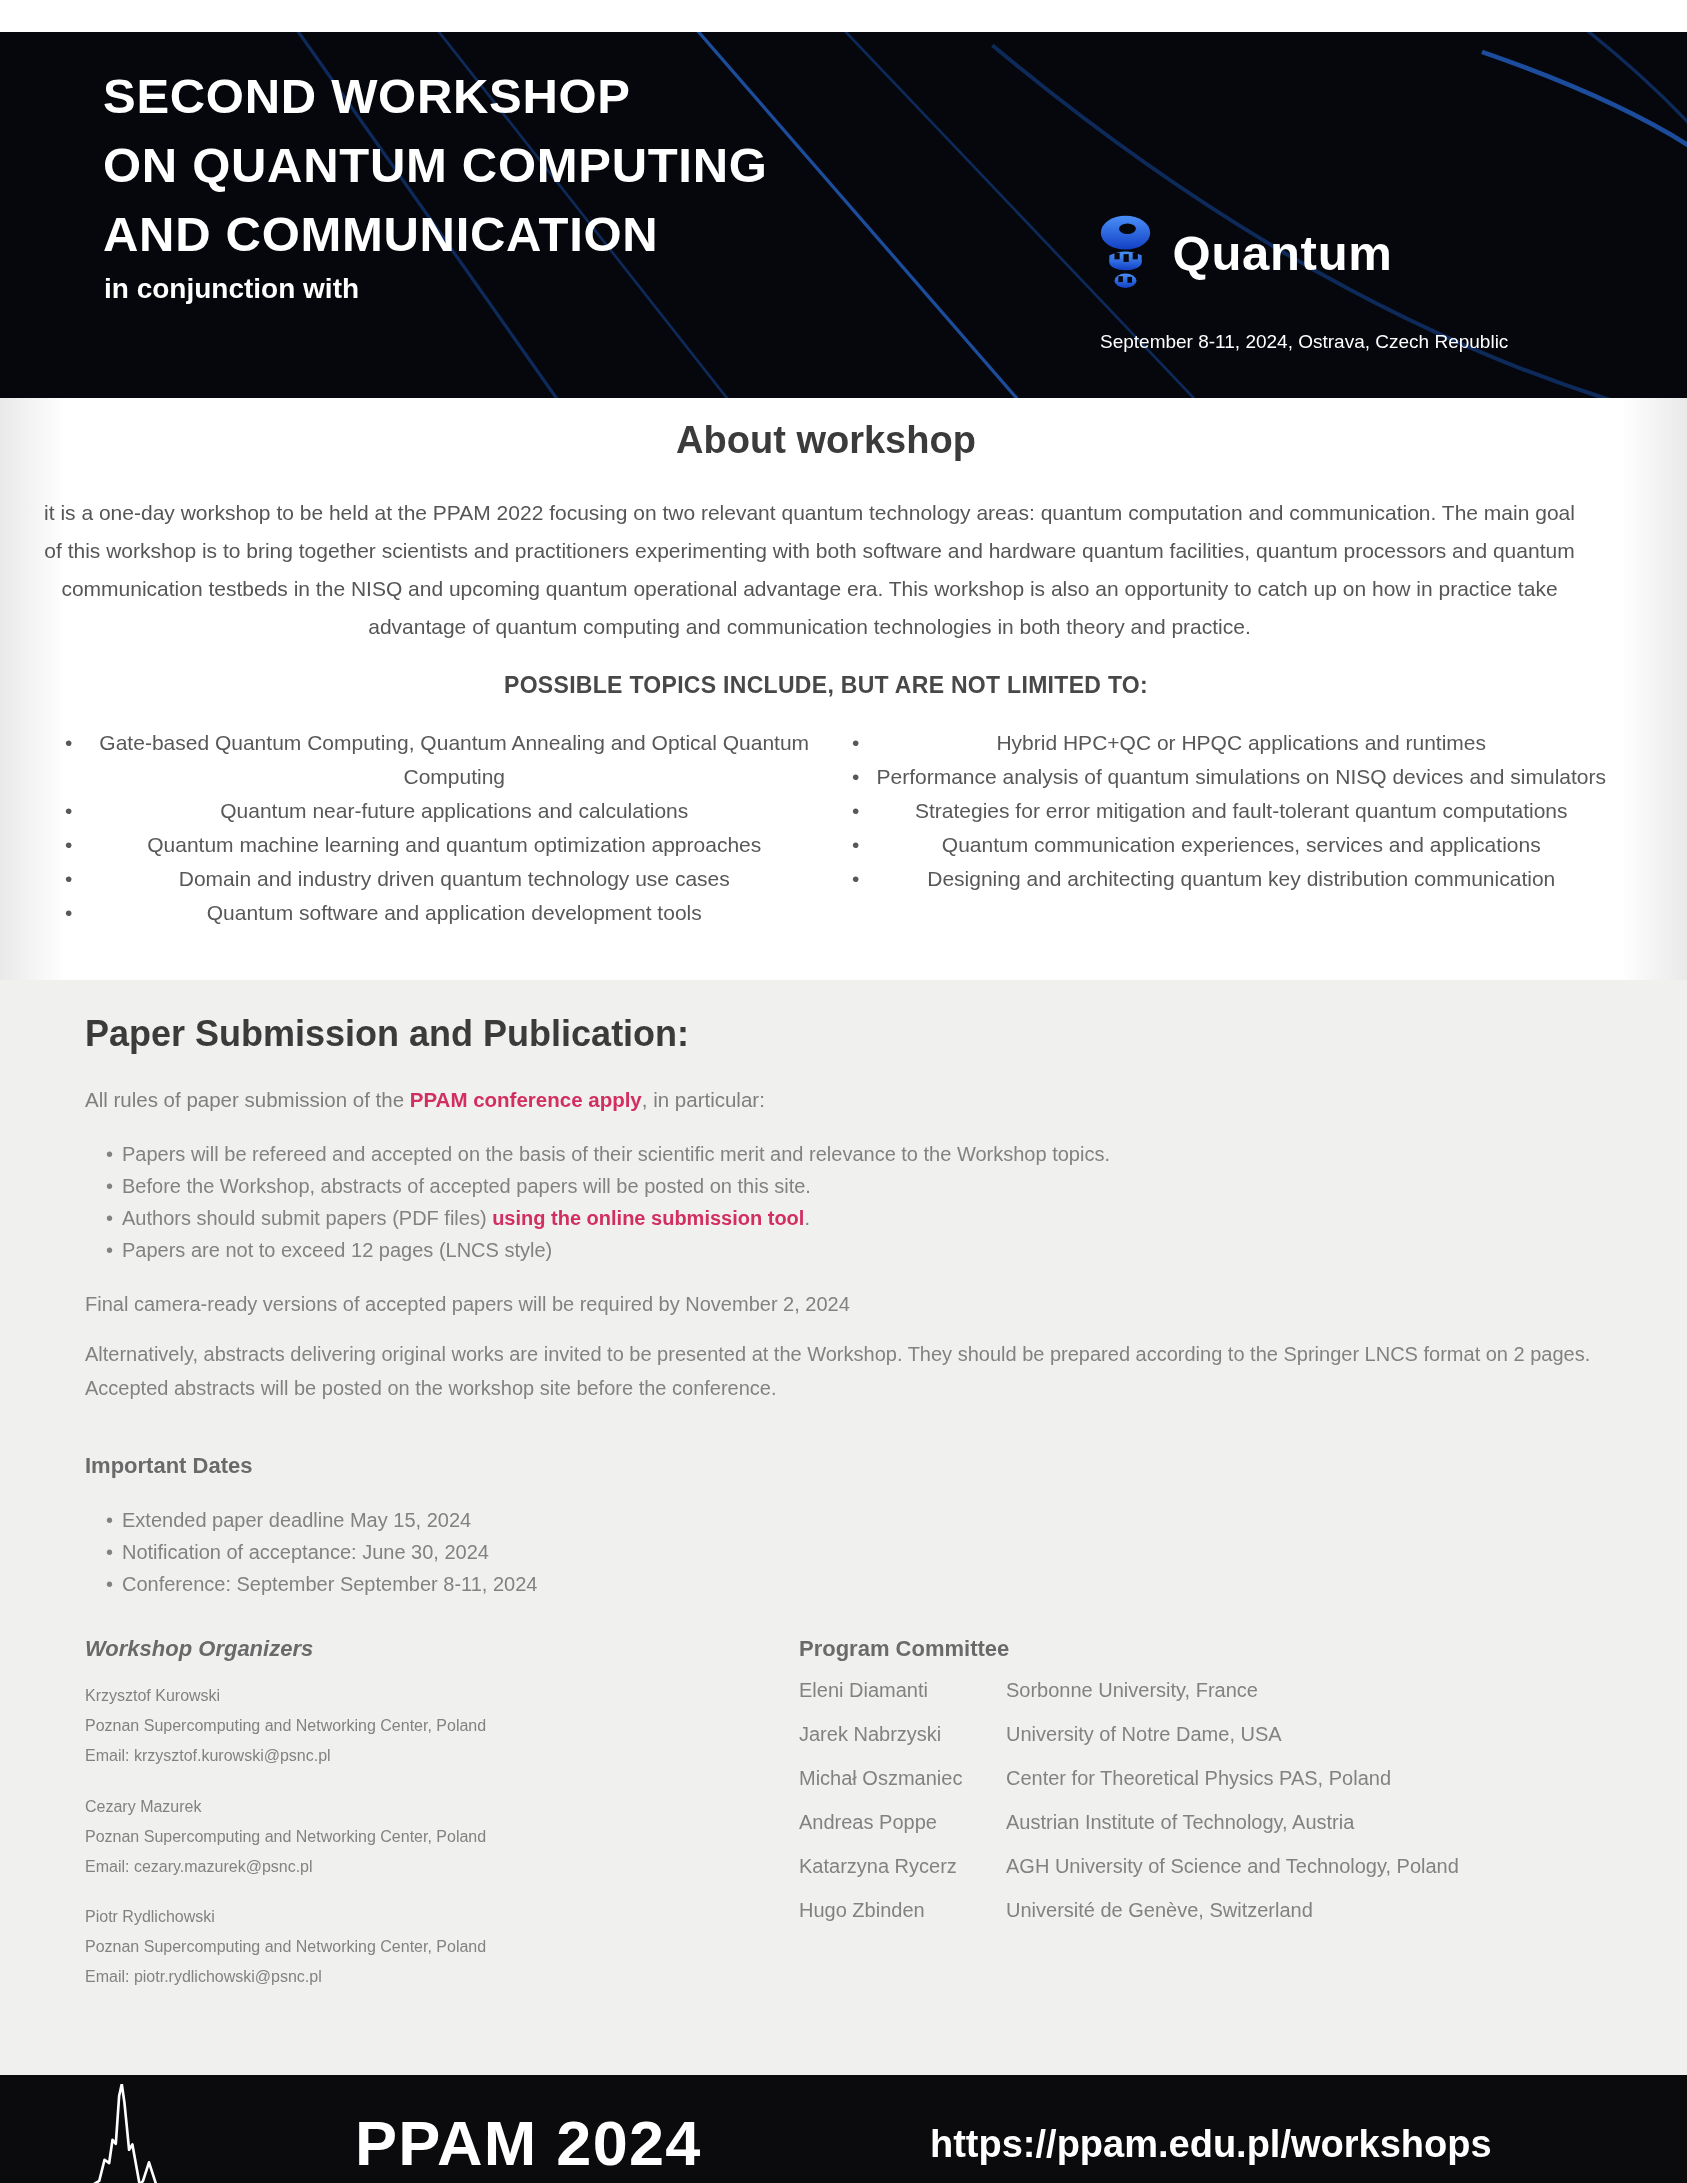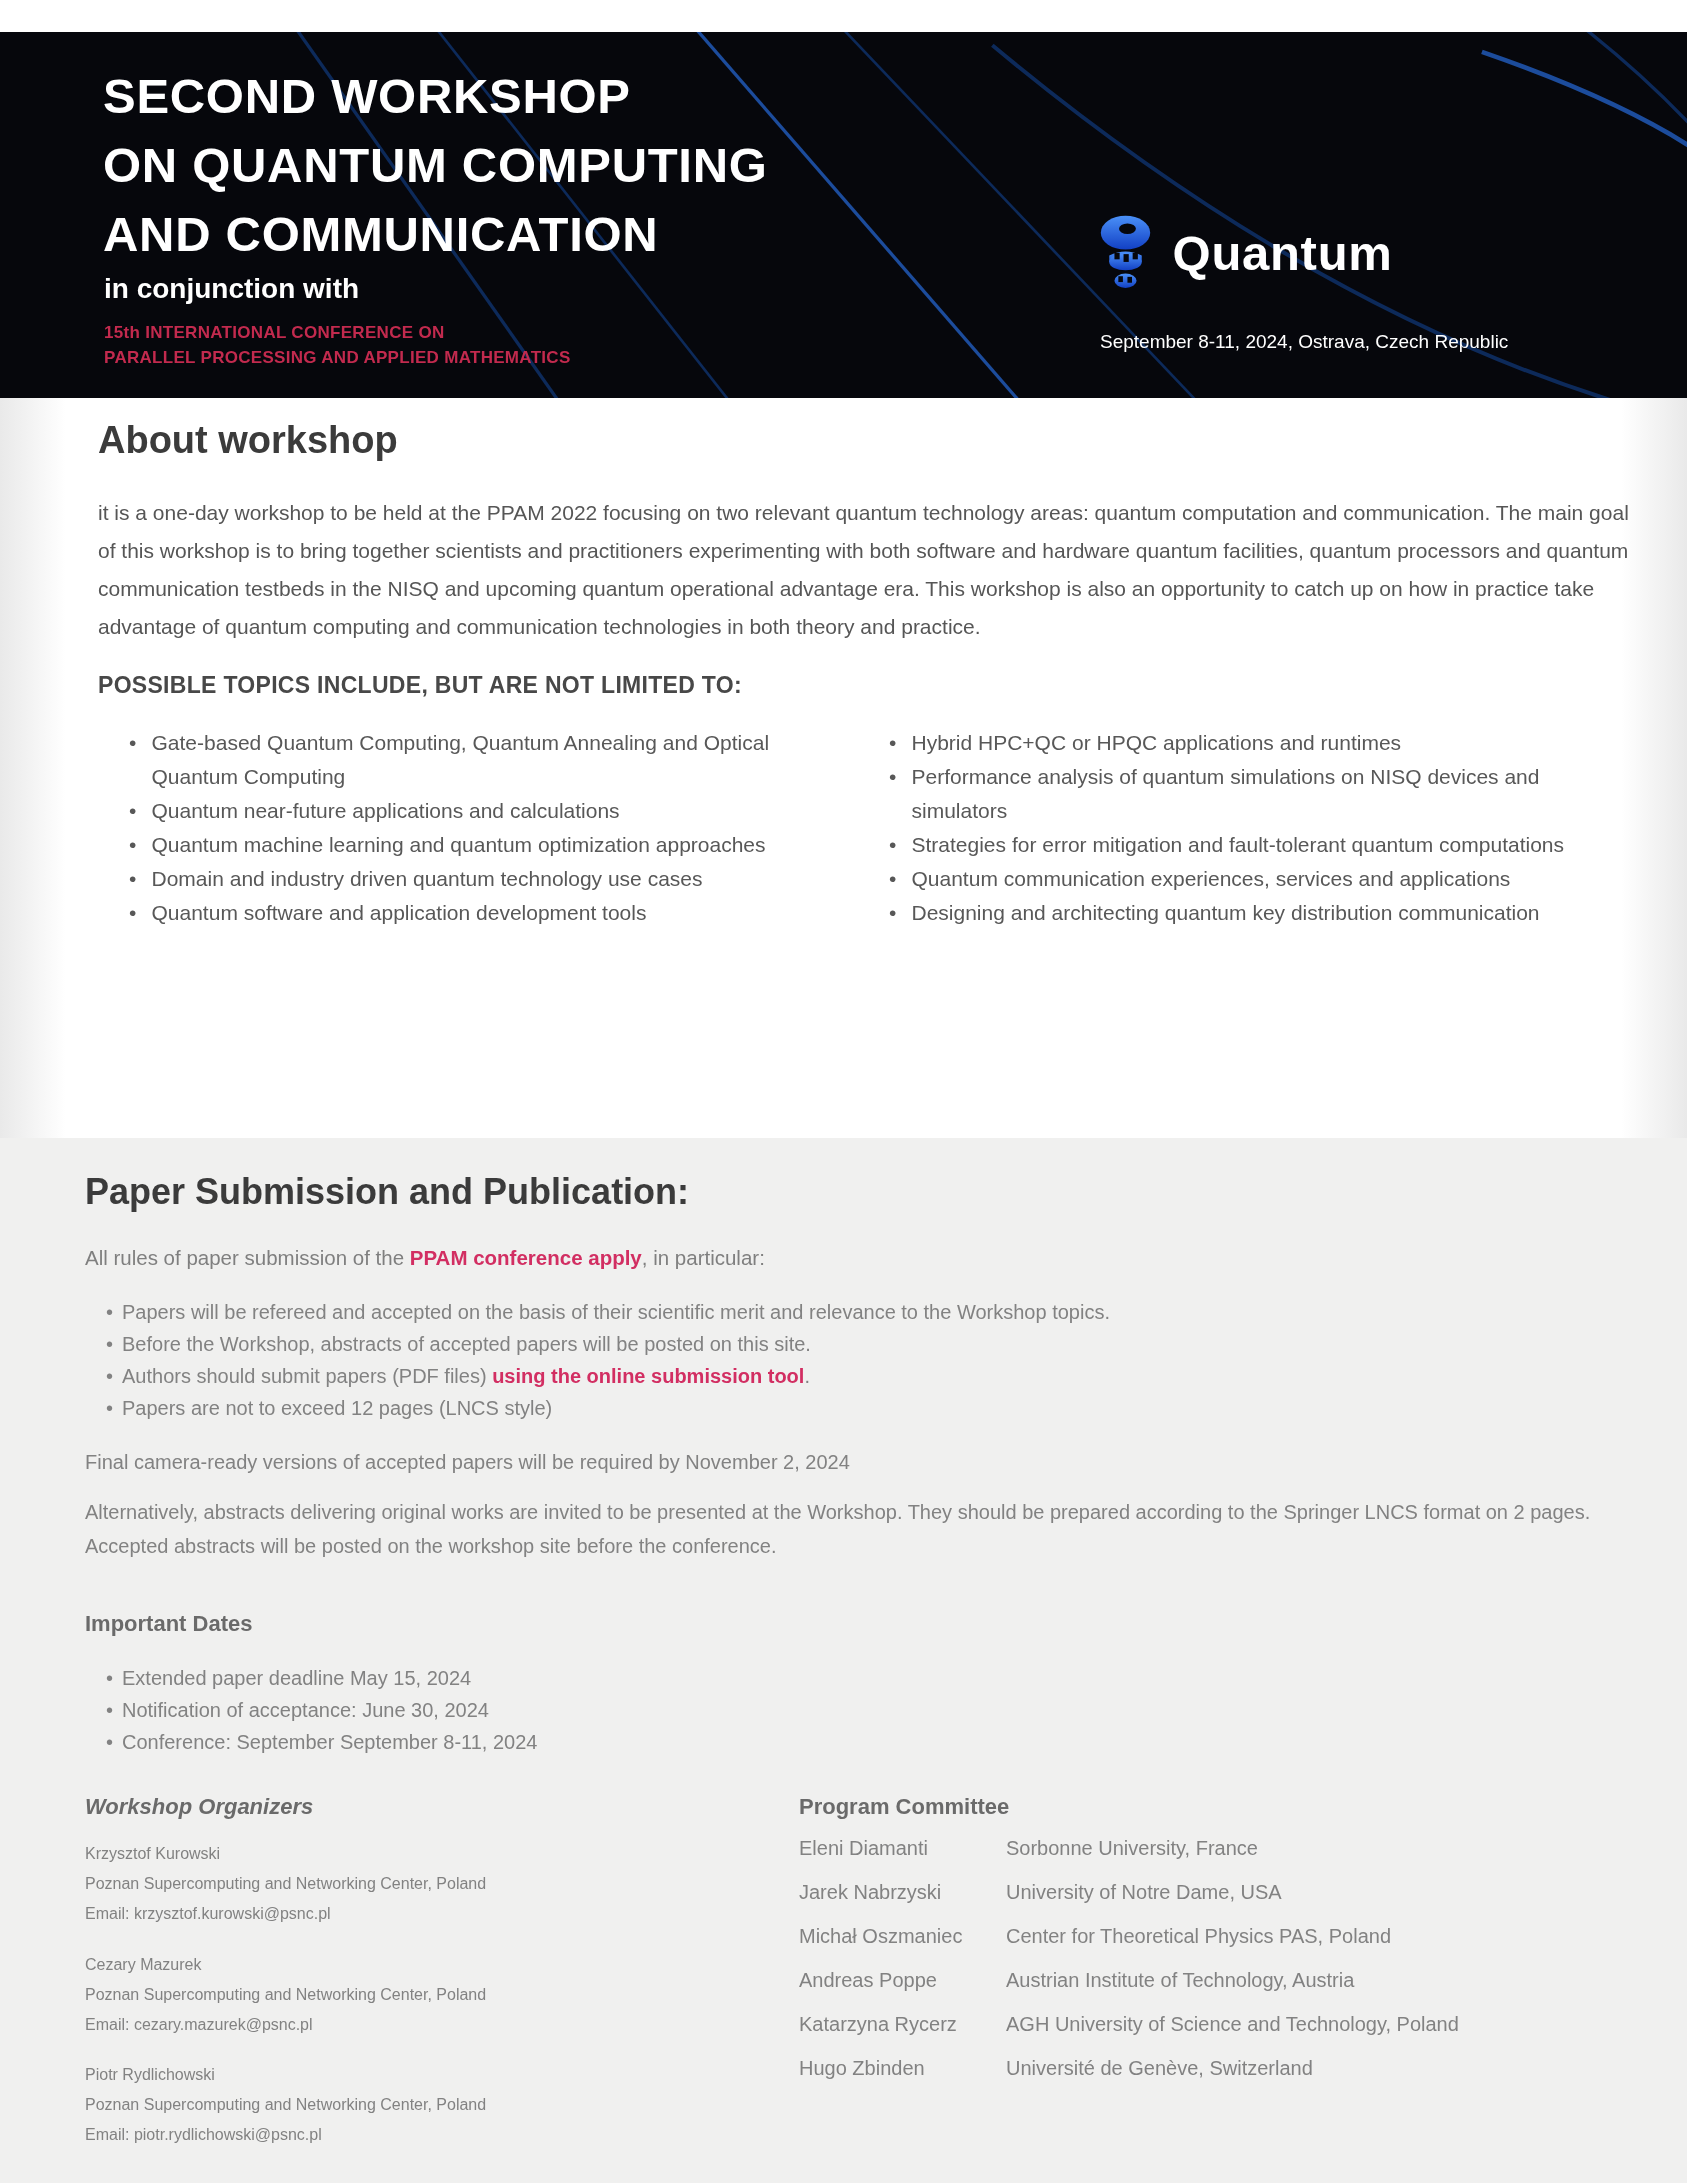--- a/index.html
+++ b/index.html
@@ -11,23 +11,23 @@
   .header-bg{position:absolute;left:0;top:0;width:1687px;height:366px;}
   .hero-title{position:absolute;left:103px;top:30px;color:#ffffff;font-size:49px;font-weight:700;line-height:69px;letter-spacing:0.7px;}
   .conjunction{position:absolute;left:104px;top:241px;color:#ffffff;font-size:28px;font-weight:700;}
   .conference{position:absolute;left:104px;top:289px;color:#c22a4e;font-size:17px;font-weight:700;line-height:24.5px;letter-spacing:0.3px;}
   .logo-wrap{position:absolute;left:1093px;top:183px;display:flex;align-items:center;justify-content:center;}
   .logo-icon{width:65px;height:75px;}
   .logo-text{color:#ffffff;font-size:49px;font-weight:700;margin-left:14.6px;letter-spacing:0.7px;}
   .header-date{position:absolute;left:1100px;top:299px;color:#ffffff;font-size:19px;font-weight:400;}
 
   
-  .about{position:relative;width:1687px;height:740px;
+  .about{position:relative;width:1687px;height:582px;
     background:linear-gradient(90deg,#e9e9e9 0px,#ffffff 66px,#ffffff 1621px,#e9e9e9 1687px);
-    padding:20px 69px 0 98px;}
+    padding:20px 69px 0 34px;text-align:center;}
   .about h1{margin:0;color:#3b3b3b;font-size:38px;font-weight:700;line-height:44px;}
   .about-par{margin:32px 0 0 0;width:1551px;color:#565656;font-size:21px;line-height:38px;}
   .topics-heading{margin:25px 0 0 0;color:#484848;font-size:23px;font-weight:700;letter-spacing:0.3px;line-height:28px;}
   .topics-cols{display:flex;margin-top:26.5px;}
   .topics-col{list-style:none;margin:0;padding:0;}
   .topics-col.left{width:787px;padding-left:27px;}
   .topics-col.right{width:787px;padding-left:27px;margin-left:0;}
   .topic-item{position:relative;padding-left:26.5px;color:#585858;font-size:21px;line-height:34px;}
   .topic-item::before{content:"\2022";position:absolute;left:4px;color:#585858;}
 
@@ -77,24 +77,20 @@
       <path d="M 1500 20 Q 2100 520 2700 620" stroke="#0d2a5a" stroke-width="6" fill="none"></path>
       <path d="M 2240 30 Q 2500 120 2620 220" stroke="#1c4c9c" stroke-width="7" fill="none"></path>
       <path d="M 2350 -40 Q 2620 160 2760 420" stroke="#0d2a5a" stroke-width="5" fill="none"></path>
     </svg>
     <div class="hero-title">
       <div>SECOND WORKSHOP</div>
       <div>ON QUANTUM COMPUTING</div>
       <div>AND COMMUNICATION</div>
     </div>
     <div class="conjunction">in conjunction with</div>
-    <div class="conference">
-      <div>15th INTERNATIONAL CONFERENCE ON</div>
-      <div>PARALLEL PROCESSING AND APPLIED MATHEMATICS</div>
-    </div>
     <div class="logo-wrap">
       <svg class="logo-icon" viewBox="0 0 100 115">
         <defs>
           <linearGradient id="qg" x1="0" y1="0" x2="0" y2="1">
             <stop offset="0" stop-color="#4a90f8"></stop>
               <stop offset="1" stop-color="#1240c4"></stop>
           </linearGradient>
         </defs>
         <ellipse cx="50" cy="27" rx="38" ry="26" fill="url(#qg)"></ellipse>
         <ellipse cx="53" cy="21" rx="13" ry="8" fill="#06070c"></ellipse>

